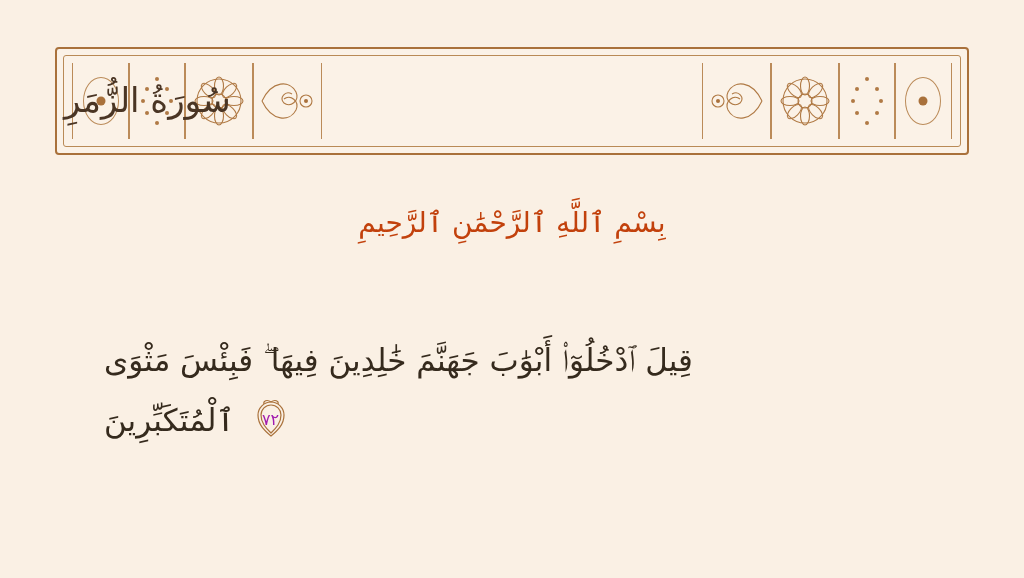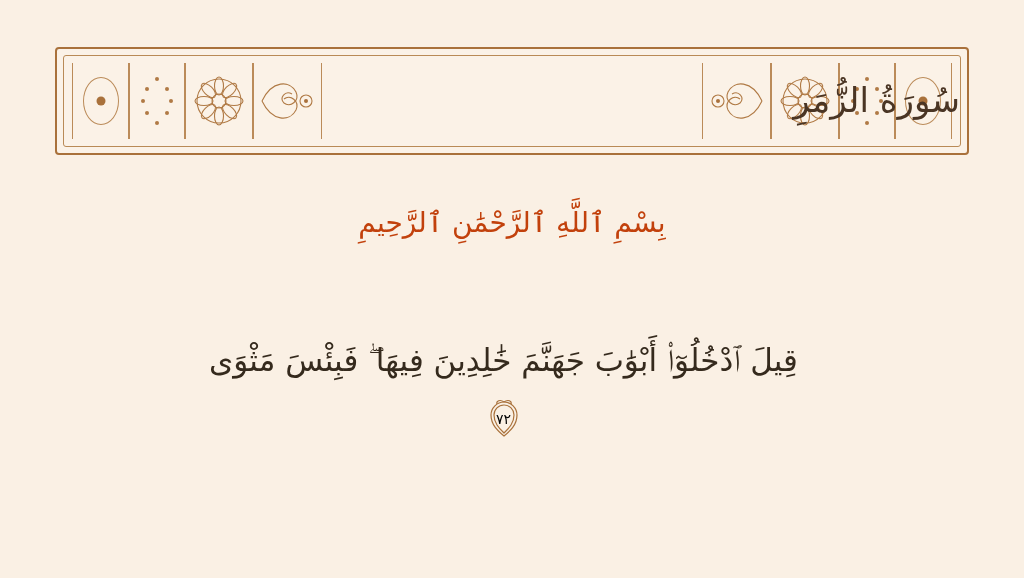--- a/index.html
+++ b/index.html
@@ -95,21 +95,21 @@
     border-radius: 50%;
     background: #b07a45;
   }
 
   .surah-title {
     position: absolute;
     left: 0;
     right: 0;
     top: 50%;
     transform: translateY(-50%);
-    text-align: right;
+    text-align: left;
     color: #4a3524;
     font-size: 34px;
     line-height: 1.4;
     direction: rtl;
     font-family: "DejaVu Sans", sans-serif;
   }
 
   
   .basmala {
     position: absolute;
@@ -119,24 +119,24 @@
     text-align: center;
     color: #c2410c;
     font-size: 28px;
     direction: rtl;
     font-family: "DejaVu Sans", sans-serif;
   }
 
   
   .ayah-block {
     position: absolute;
-    left: 95px;
+    left: 104px;
     right: 112px;
     top: 330px;
-    text-align: center;
+    text-align: left;
     direction: rtl;
     color: #352a1d;
     font-size: 31px;
     line-height: 1.95;
     font-family: "DejaVu Sans", sans-serif;
   }
   .ayah-line {
     display: block;
     white-space: nowrap;
   }
@@ -148,22 +148,22 @@
     vertical-align: -8px;
     margin: 0 6px;
   }
   .ayah-marker svg { position: absolute; inset: 0; }
   .ayah-marker span {
     position: absolute;
     inset: 0;
     display: flex;
     align-items: center;
     justify-content: center;
-    font-size: 14px;
-    color: #000000;
+    font-size: 16px;
+    color: #a21caf;
     font-family: "DejaVu Sans", sans-serif;
   }
 </style>
 </head>
 <body>
 
 <div class="surah-header">
   <div class="surah-header-inner">
 
     <div class="orn-panel orn-left-1">
@@ -267,14 +267,15 @@
       <svg viewBox="0 0 40 40">
         <g fill="none" stroke="#a9713b" stroke-width="1.2">
           <path d="M20 3 C 27 3, 33 9, 33 16 C 33 26, 26 32, 20 37 C 14 32, 7 26, 7 16 C 7 9, 13 3, 20 3 Z"></path>
           <path d="M20 6 C 25.5 6, 30 10.5, 30 16 C 30 24.5, 24.5 29.5, 20 34 C 15.5 29.5, 10 24.5, 10 16 C 10 10.5, 14.5 6, 20 6 Z"></path>
           <path d="M20 3 C 16 0, 12 2, 13 5"></path>
           <path d="M20 3 C 24 0, 28 2, 27 5"></path>
         </g>
       </svg>
       <span>٧٢</span>
     </span>
+    <span>ٱلْمُتَكَبِّرِينَ</span>
   </span>
 </div>
 
 </body></html>

